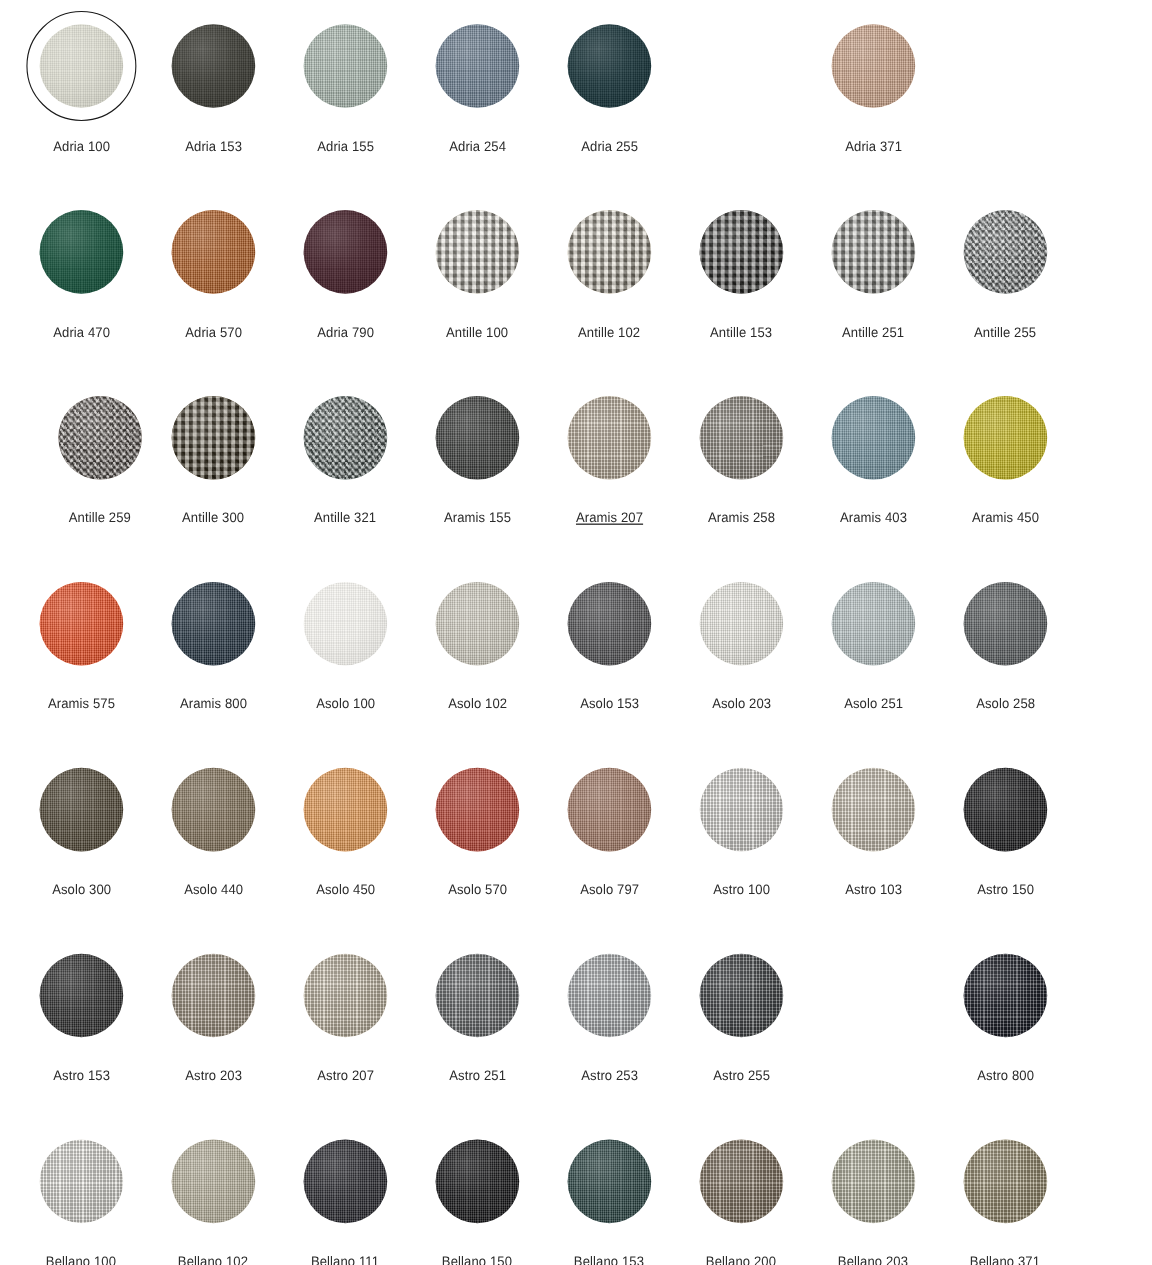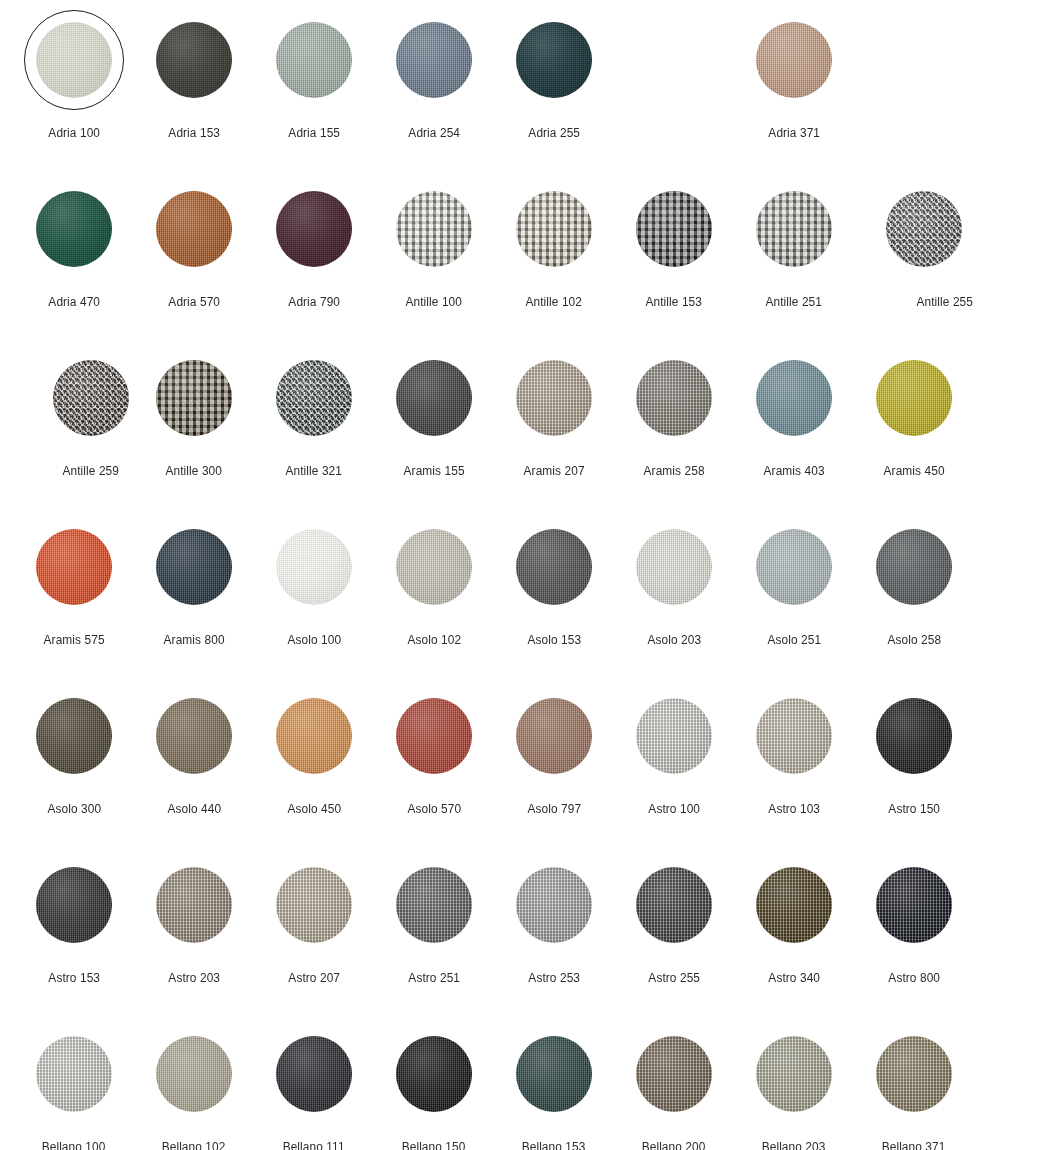--- a/index.html
+++ b/index.html
@@ -267,21 +267,21 @@
     </div>
     <div class="swatch-cell" title="Antille 251" style="left: 734px; top: 171px;">
       <div class="swatch-ring">
         <div class="swatch-disc" style="background-color: rgb(182, 182, 174);">
           <div class="tex tex-boucle"></div>
           <div class="shade"></div>
         </div>
       </div>
       <div class="swatch-label">Antille 251</div>
     </div>
-    <div class="swatch-cell" title="Antille 255" style="left: 854px; top: 171px; align-items: flex-end;">
+    <div class="swatch-cell" title="Antille 255" style="left: 854px; top: 171px;">
       <div class="swatch-ring">
         <div class="swatch-disc" style="background-color: rgb(154, 160, 160);">
           <div class="tex tex-melange"></div>
           <div class="shade"></div>
         </div>
       </div>
       <div class="swatch-label">Antille 255</div>
     </div>
     <div class="swatch-cell" title="Antille 259" style="left: 31px; top: 340px;">
       <div class="swatch-ring">
@@ -312,21 +312,21 @@
     </div>
     <div class="swatch-cell" title="Aramis 155" style="left: 374px; top: 340px;">
       <div class="swatch-ring">
         <div class="swatch-disc" style="background-color: rgb(58, 60, 58);">
           <div class="tex tex-plain"></div>
           <div class="shade"></div>
         </div>
       </div>
       <div class="swatch-label">Aramis 155</div>
     </div>
-    <div class="swatch-cell" title="Aramis 207" style="left: 494px; top: 340px;">
+    <div class="swatch-cell" title="Aramis 207" style="left: 494px; top: 340px; text-decoration: underline;">
       <div class="swatch-ring">
         <div class="swatch-disc" style="background-color: rgb(205, 192, 172);">
           <div class="tex tex-linen"></div>
           <div class="shade"></div>
         </div>
       </div>
       <div class="swatch-label">Aramis 207</div>
     </div>
     <div class="swatch-cell" title="Aramis 258" style="left: 614px; top: 340px;">
       <div class="swatch-ring">
@@ -546,29 +546,20 @@
     </div>
     <div class="swatch-cell" title="Astro 255" style="left: 614px; top: 847px;">
       <div class="swatch-ring">
         <div class="swatch-disc" style="background-color: rgb(78, 81, 83);">
           <div class="tex tex-linen"></div>
           <div class="shade"></div>
         </div>
       </div>
       <div class="swatch-label">Astro 255</div>
     </div>
-    <div class="swatch-cell" title="Astro 340" style="left: 734px; top: 847px;">
-      <div class="swatch-ring">
-        <div class="swatch-disc" style="background-color: rgb(93, 77, 44);">
-          <div class="tex tex-linen"></div>
-          <div class="shade"></div>
-        </div>
-      </div>
-      <div class="swatch-label">Astro 340</div>
-    </div>
     <div class="swatch-cell" title="Astro 800" style="left: 854px; top: 847px;">
       <div class="swatch-ring">
         <div class="swatch-disc" style="background-color: rgb(34, 36, 46);">
           <div class="tex tex-linen"></div>
           <div class="shade"></div>
         </div>
       </div>
       <div class="swatch-label">Astro 800</div>
     </div>
     <div class="swatch-cell" title="Bellano 100" style="left: 14px; top: 1016px;">

